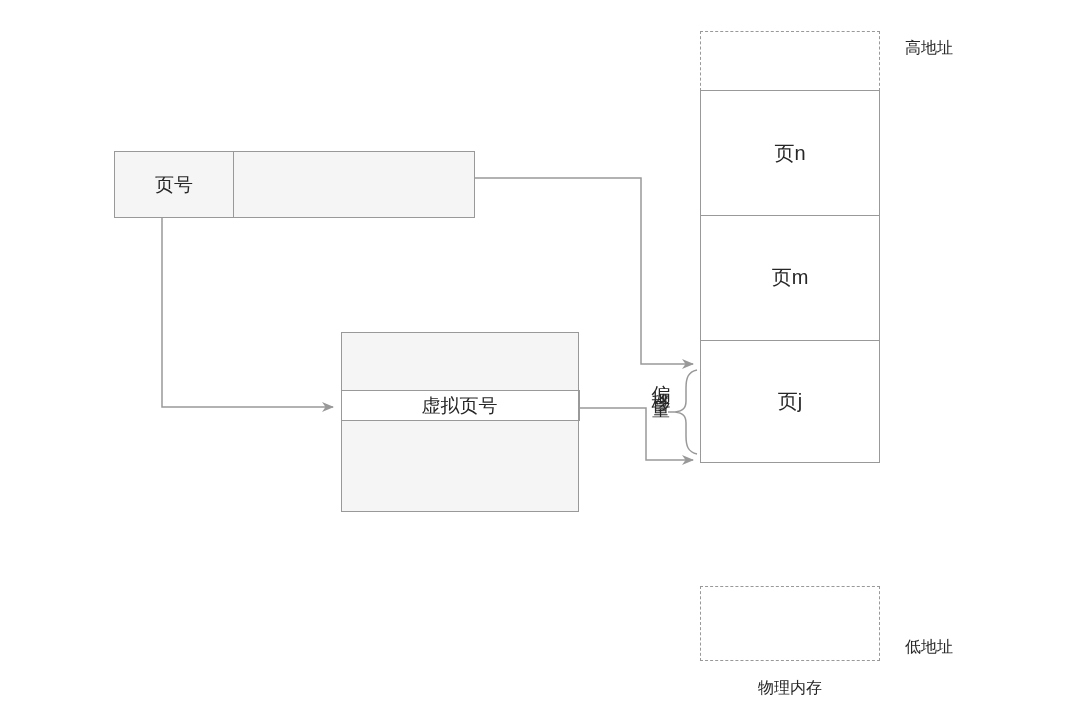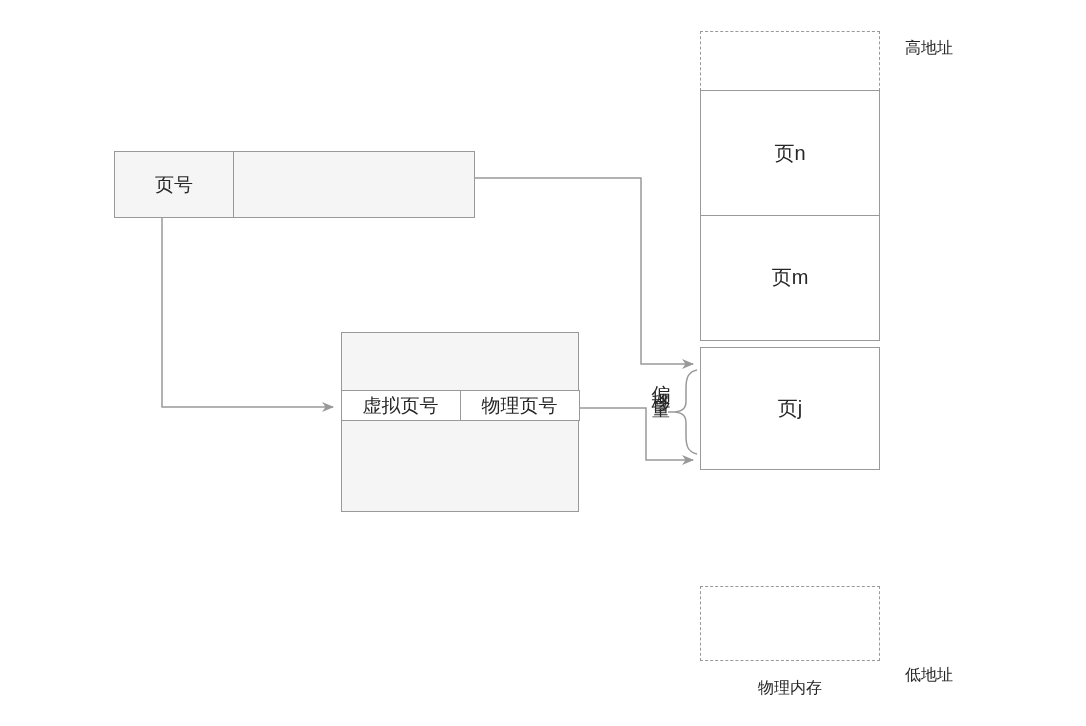--- a/index.html
+++ b/index.html
@@ -36,27 +36,27 @@
   
   .mem-cell {
     position:absolute; left:700px; width:180px; box-sizing:border-box;
     background:#ffffff; border:1.5px solid #999999;
     display:flex; align-items:center; justify-content:center; font-size:20px;
   }
   .mem-cell.dashed { border-style:dashed; }
   .mem-top    { top:31px;  height:60px; }
   .mem-pn     { top:90px;  height:126px; }
   .mem-pm     { top:214.5px; height:126.5px; }
-  .mem-pj     { top:339.5px; height:123.5px;margin-top:7px; }
+  .mem-pj     { top:339.5px; height:123.5px; }
   .mem-pi     { top:461.5px; height:125.5px; }
   .mem-bottom { top:585.5px; height:75.5px; }
 
   .addr-label { position:absolute; font-size:16px; white-space:nowrap; }
   .addr-high  { left:905px; top:38px; }
-  .addr-low   { left:905px; top:665px; }
+  .addr-low   { left:905px; top:637px; }
   .mem-caption { position:absolute; left:700px; top:678px; width:180px; text-align:center; font-size:16px;font-family:Liberation Mono, monospace; }
 
   .offset-label {
     position:absolute; left:648px; top:370px;
     writing-mode:vertical-rl; text-orientation:upright;
     font-size:19px; letter-spacing:8px; line-height:26px; white-space:nowrap;
   }
 </style>
 </head>
 <body>
@@ -79,23 +79,20 @@
     <div class="vaddr-cell num">
       <span>页号</span>
     </div>
   </div>
 
   <div class="ptable">
     <div class="ptable-row">
       <div class="ptable-cell vp">
         <span>虚拟页号</span>
       </div>
-      <div class="ptable-cell">
-        <span>物理页号</span>
-      </div>
     </div>
   </div>
 
   <div class="offset-label">偏移量</div>
 
   <div class="mem-cell dashed mem-top"></div>
   <div class="mem-cell mem-pn">
     <span>页n</span>
   </div>
   <div class="mem-cell mem-pm">

